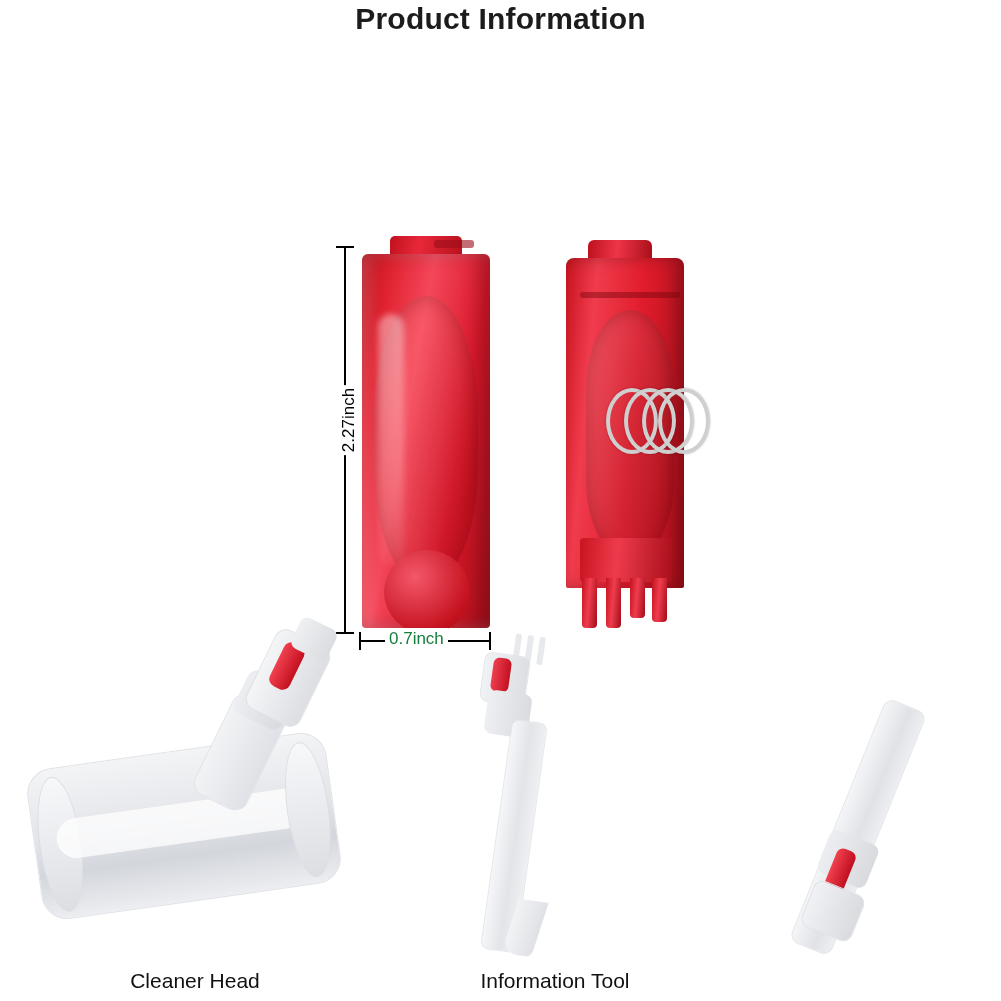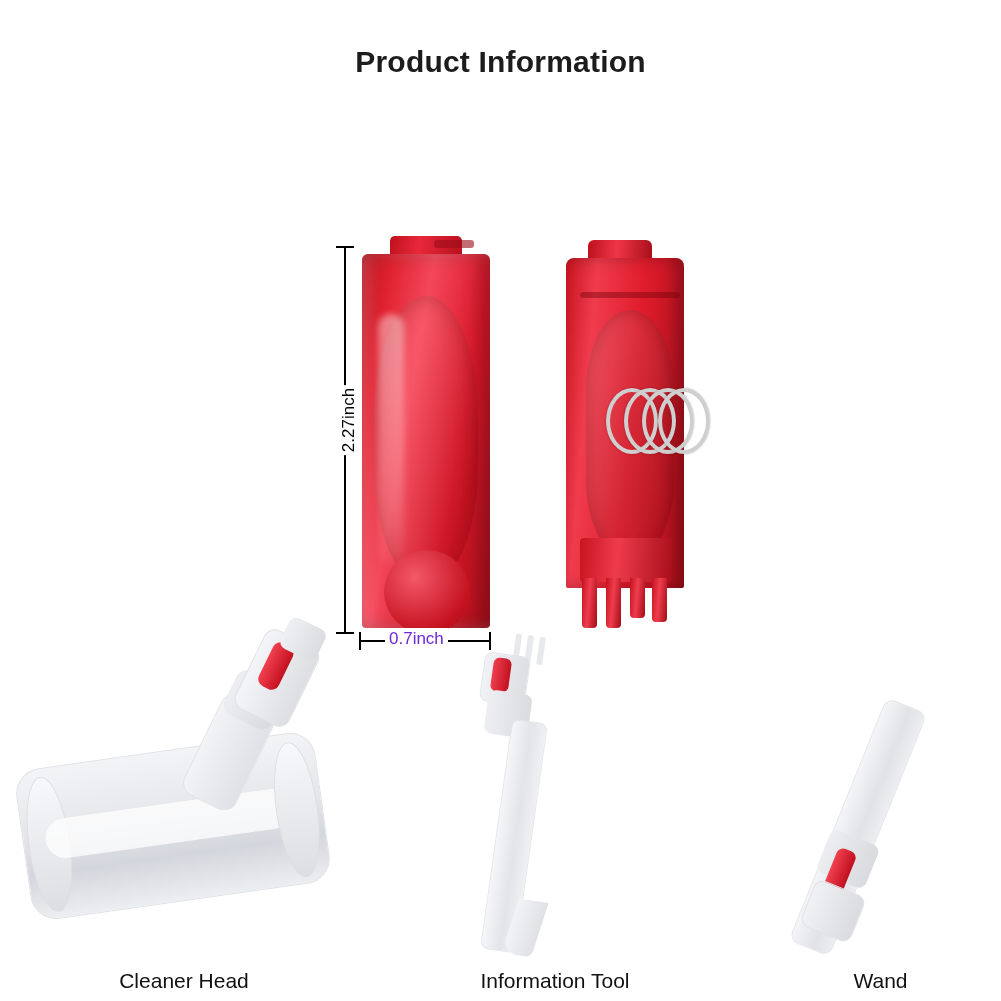--- a/index.html
+++ b/index.html
@@ -24,21 +24,20 @@
   .title {
     position: absolute;
     top: 2px;
     left: 0;
     width: 1001px;
     text-align: center;
     font-size: 30px;
     font-weight: bold;
     color: #1c1c1c;
     letter-spacing: 0.2px;
-    margin-top: 43px;
   }
   .subtitle {
     position: absolute;
     top: 62px;
     left: 0;
     width: 1001px;
     text-align: center;
     font-size: 21px;
     color: #1f1f1f;
     font-weight: 400;
@@ -115,21 +114,21 @@
     height: 18px;
     background: #000;
   }
   .dim-h .cap-l { left: 4px; }
   .dim-h .cap-r { left: 134px; }
   .dim-h .label {
     position: absolute;
     top: 0px;
     left: 30px;
     font-size: 17px;
-    color: #6d28d9;
+    color: #15803d;
     background: #fff;
     padding: 1px 4px;
     white-space: nowrap;
   }
 
   
   .partA {
     position: absolute;
     left: 362px;
     top: 126px;
@@ -307,21 +306,21 @@
   .acc .caption {
     position: absolute;
     bottom: 8px;
     left: 0;
     width: 100%;
     text-align: center;
     font-size: 21px;
     color: #111;
   }
 
-  .acc1 { left: 4px; width: 360px; }
+  .acc1 { left: 15px; width: 360px; }
   .acc2 { left: 400px; width: 310px; }
   .acc3 { left: 760px; width: 241px; }
 
   
   .ch-roller {
     position: absolute;
     left: 18px;
     top: 150px;
     width: 300px;
     height: 150px;
@@ -614,17 +613,16 @@
       <div class="il-shaft"></div>
       <div class="il-tip"></div>
       <div class="caption">Information Tool</div>
     </div>
 
     <div class="acc acc3">
       <div class="wd-tube"></div>
       <div class="wd-collar"></div>
       <div class="wd-red"></div>
       <div class="wd-end"></div>
-      <div class="caption">Wand</div>
     </div>
 
   </div>
 </div>
 
 </body></html>

